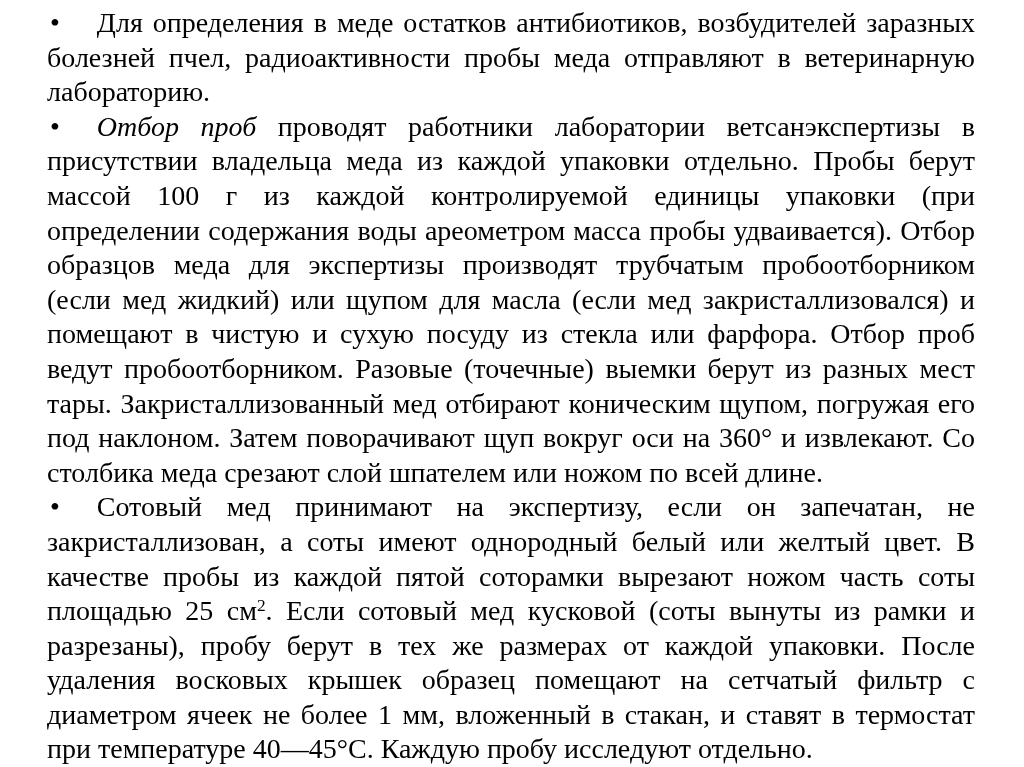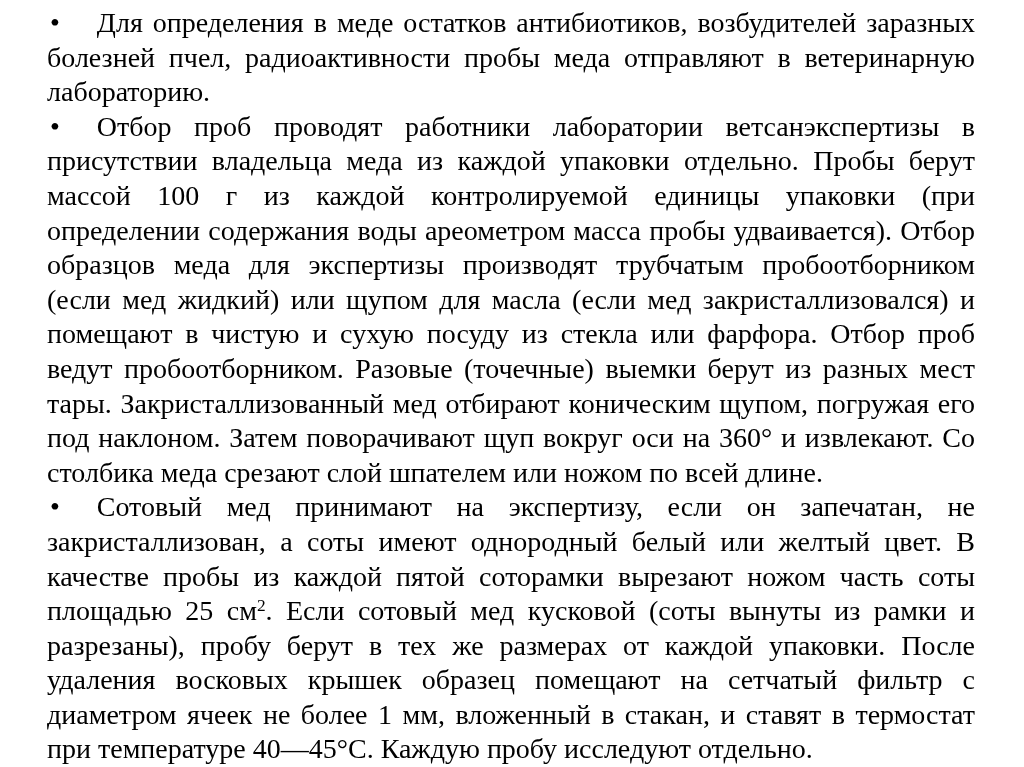--- a/index.html
+++ b/index.html
@@ -25,20 +25,21 @@
     text-indent: 3px;
   }
   .bullet {
     display: inline;
   }
   .tab {
     display: inline-block;
     width: 37px;
   }
   .seg-italic {
+    font-style: italic;
   }
   .sup {
     font-size: 62%;
     position: relative;
     top: -0.55em;
     line-height: 0;
   }
 </style>
 </head>
 <body>

